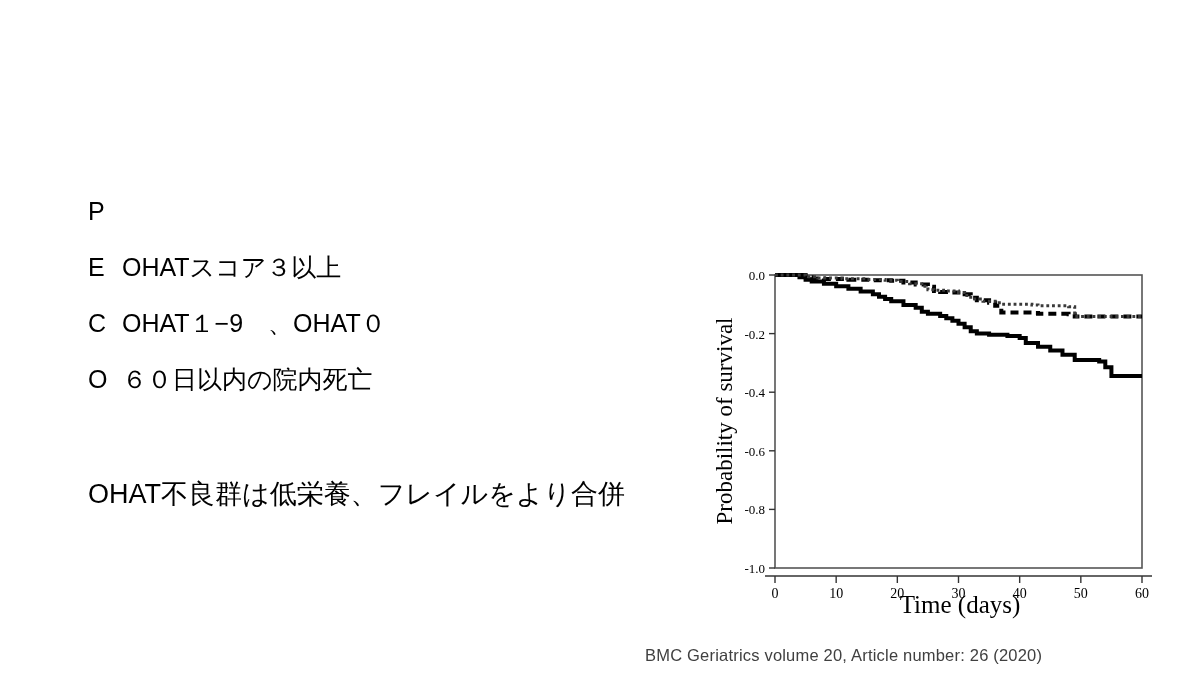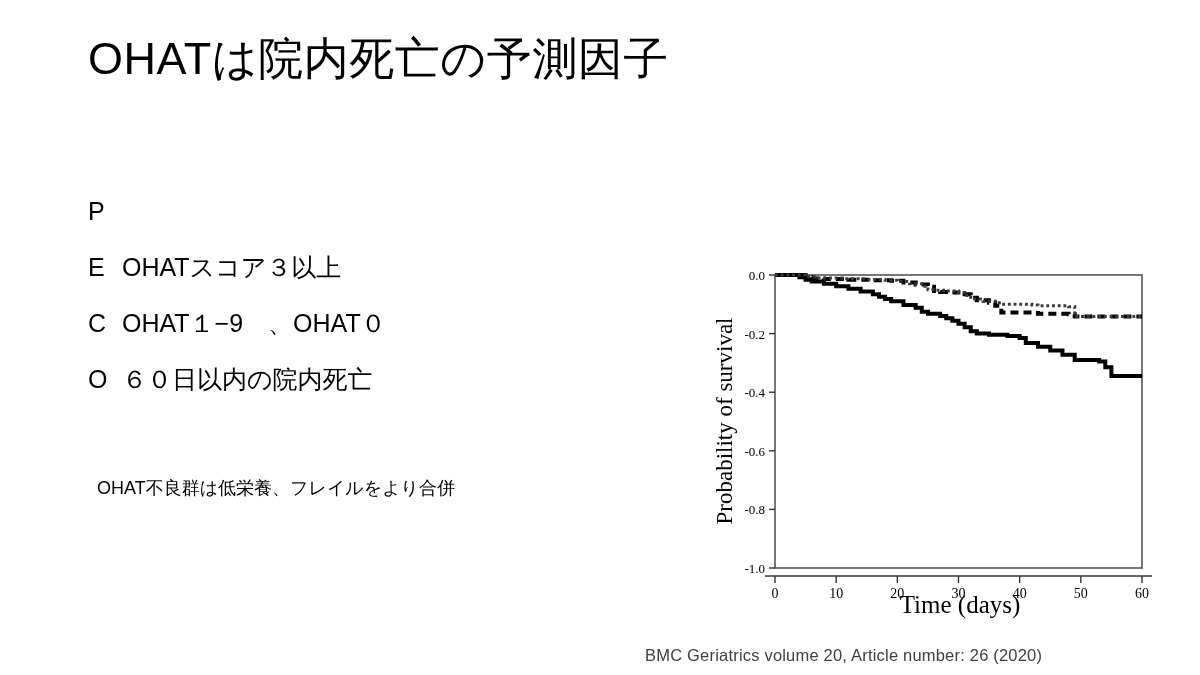--- a/index.html
+++ b/index.html
@@ -62,24 +62,23 @@
   }
   .peco-text {
     font-size: 25px;
   }
 
   
   .conclusion {
     position: absolute;
     left: 88px;
     top: 478px;
-    font-size: 18px;
+    font-size: 27px;
     line-height: 1.2;
     white-space: nowrap;
-    margin-left: 9px;
   }
 
   
   .figure {
     position: absolute;
     left: 710px;
     top: 258px;
     width: 448px;
     height: 362px;
   }
@@ -99,21 +98,20 @@
     color: #404040;
     white-space: nowrap;
   }
 </style>
 </head>
 <body>
 
 <div class="slide">
 
   <div class="title-block">
-    <div class="title-line">OHATは院内死亡の予測因子</div>
   </div>
 
   <div class="peco-list">
     <div class="peco-row">
       <span class="peco-key">P</span>
     </div>
     <div class="peco-row">
       <span class="peco-key">E</span>
       <span class="peco-text">OHATスコア３以上</span>
     </div>

